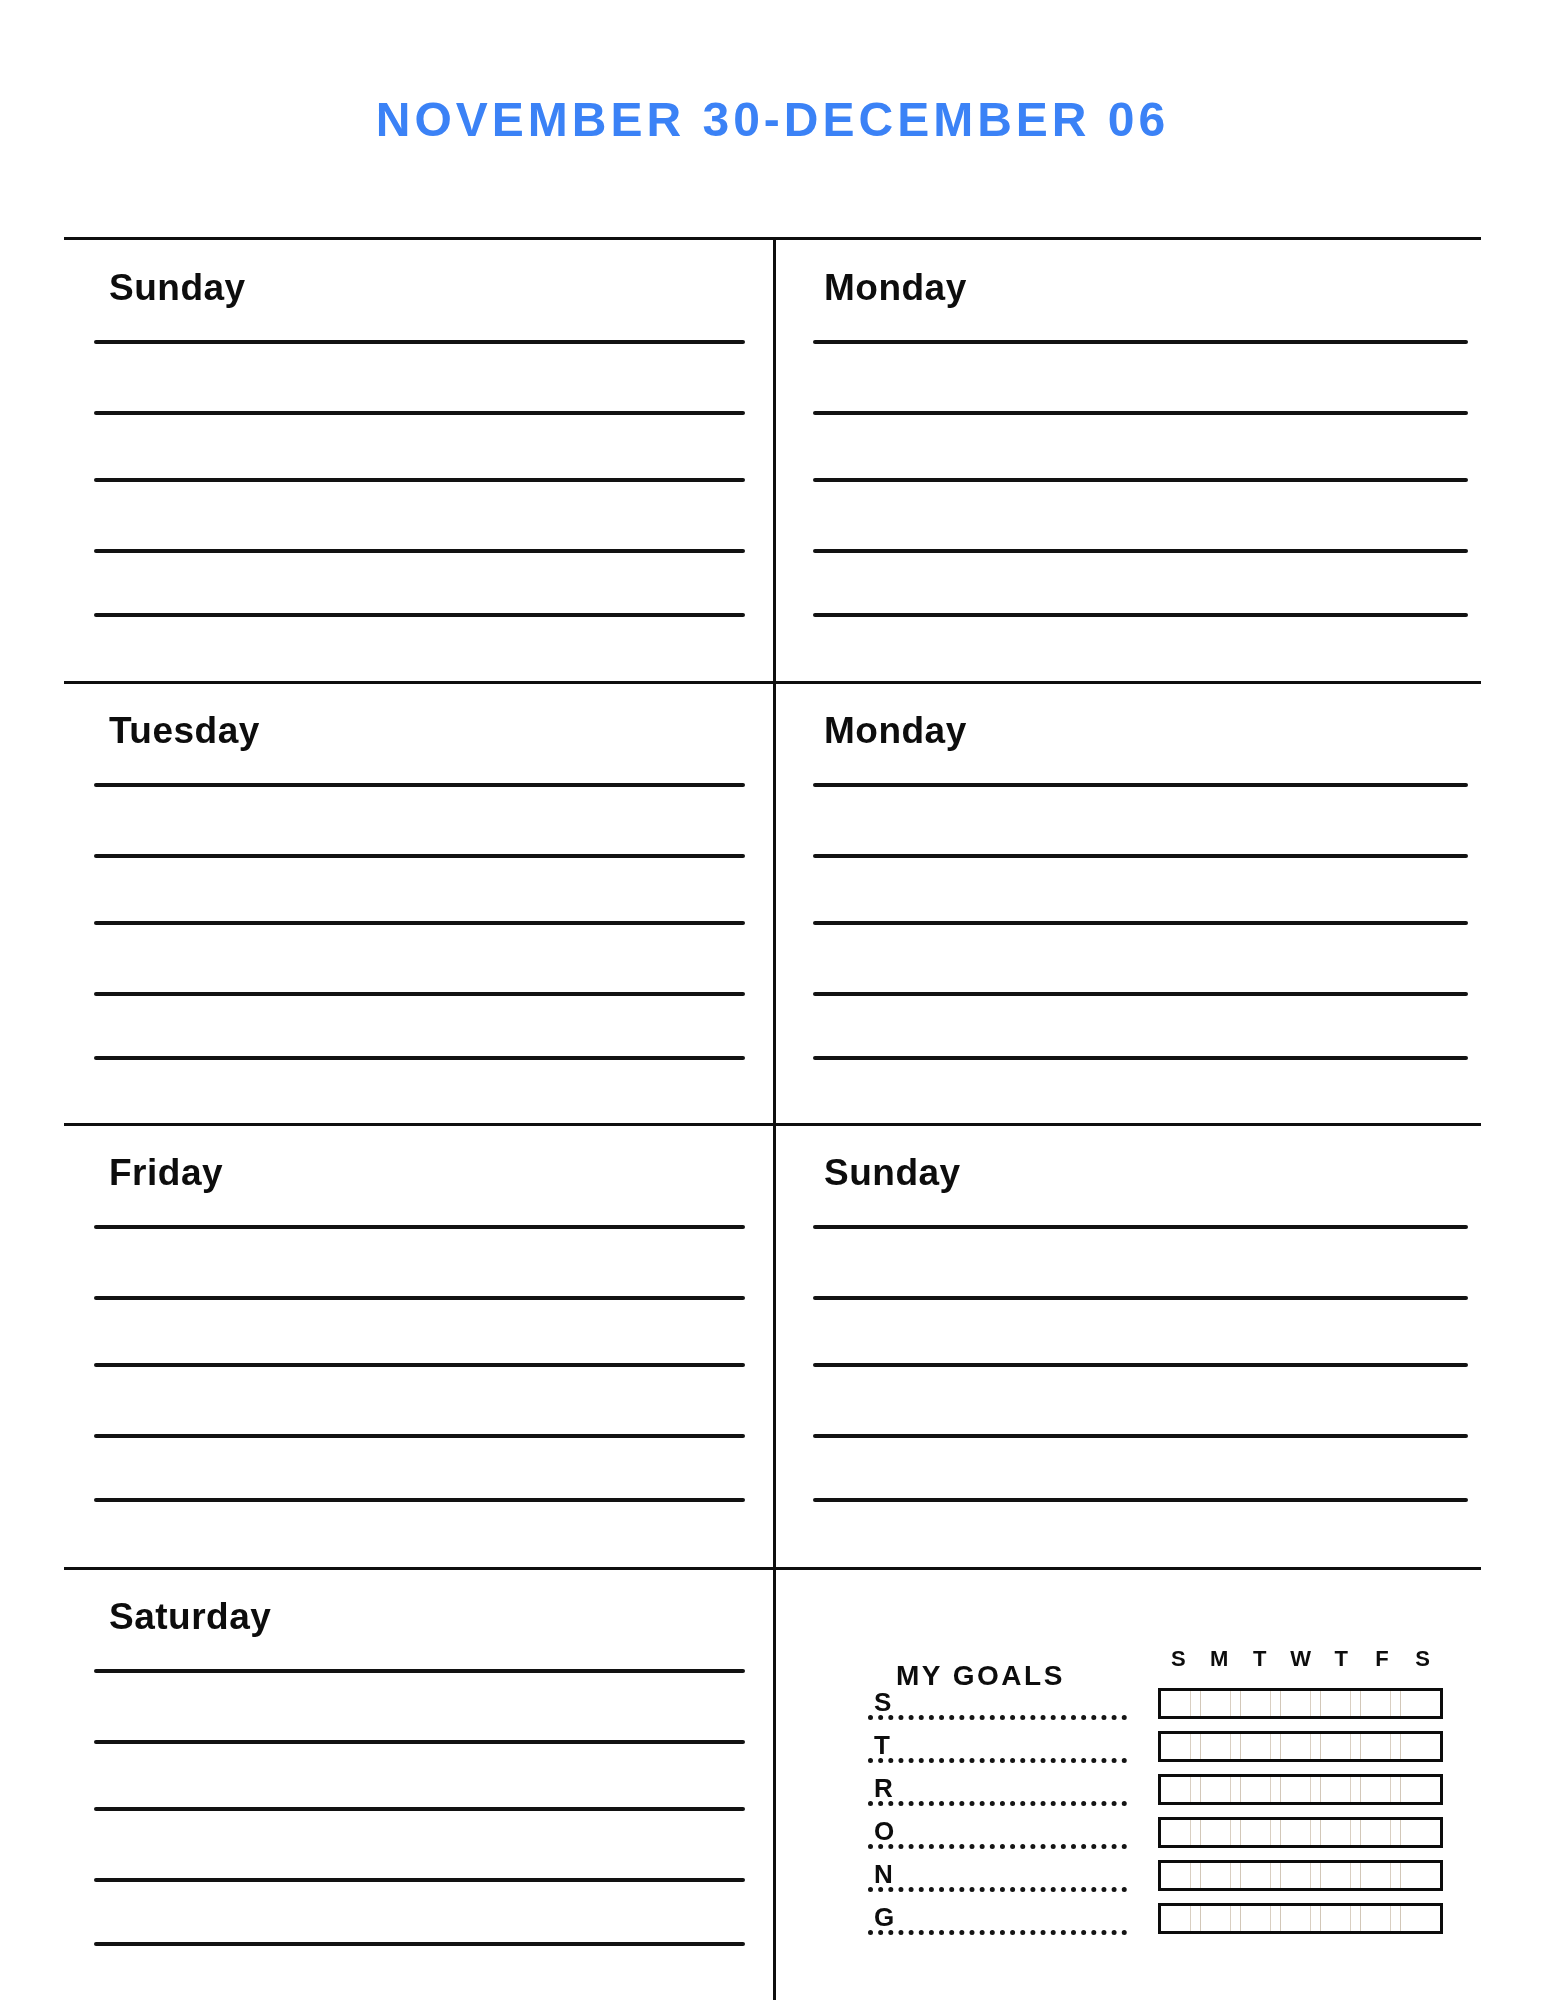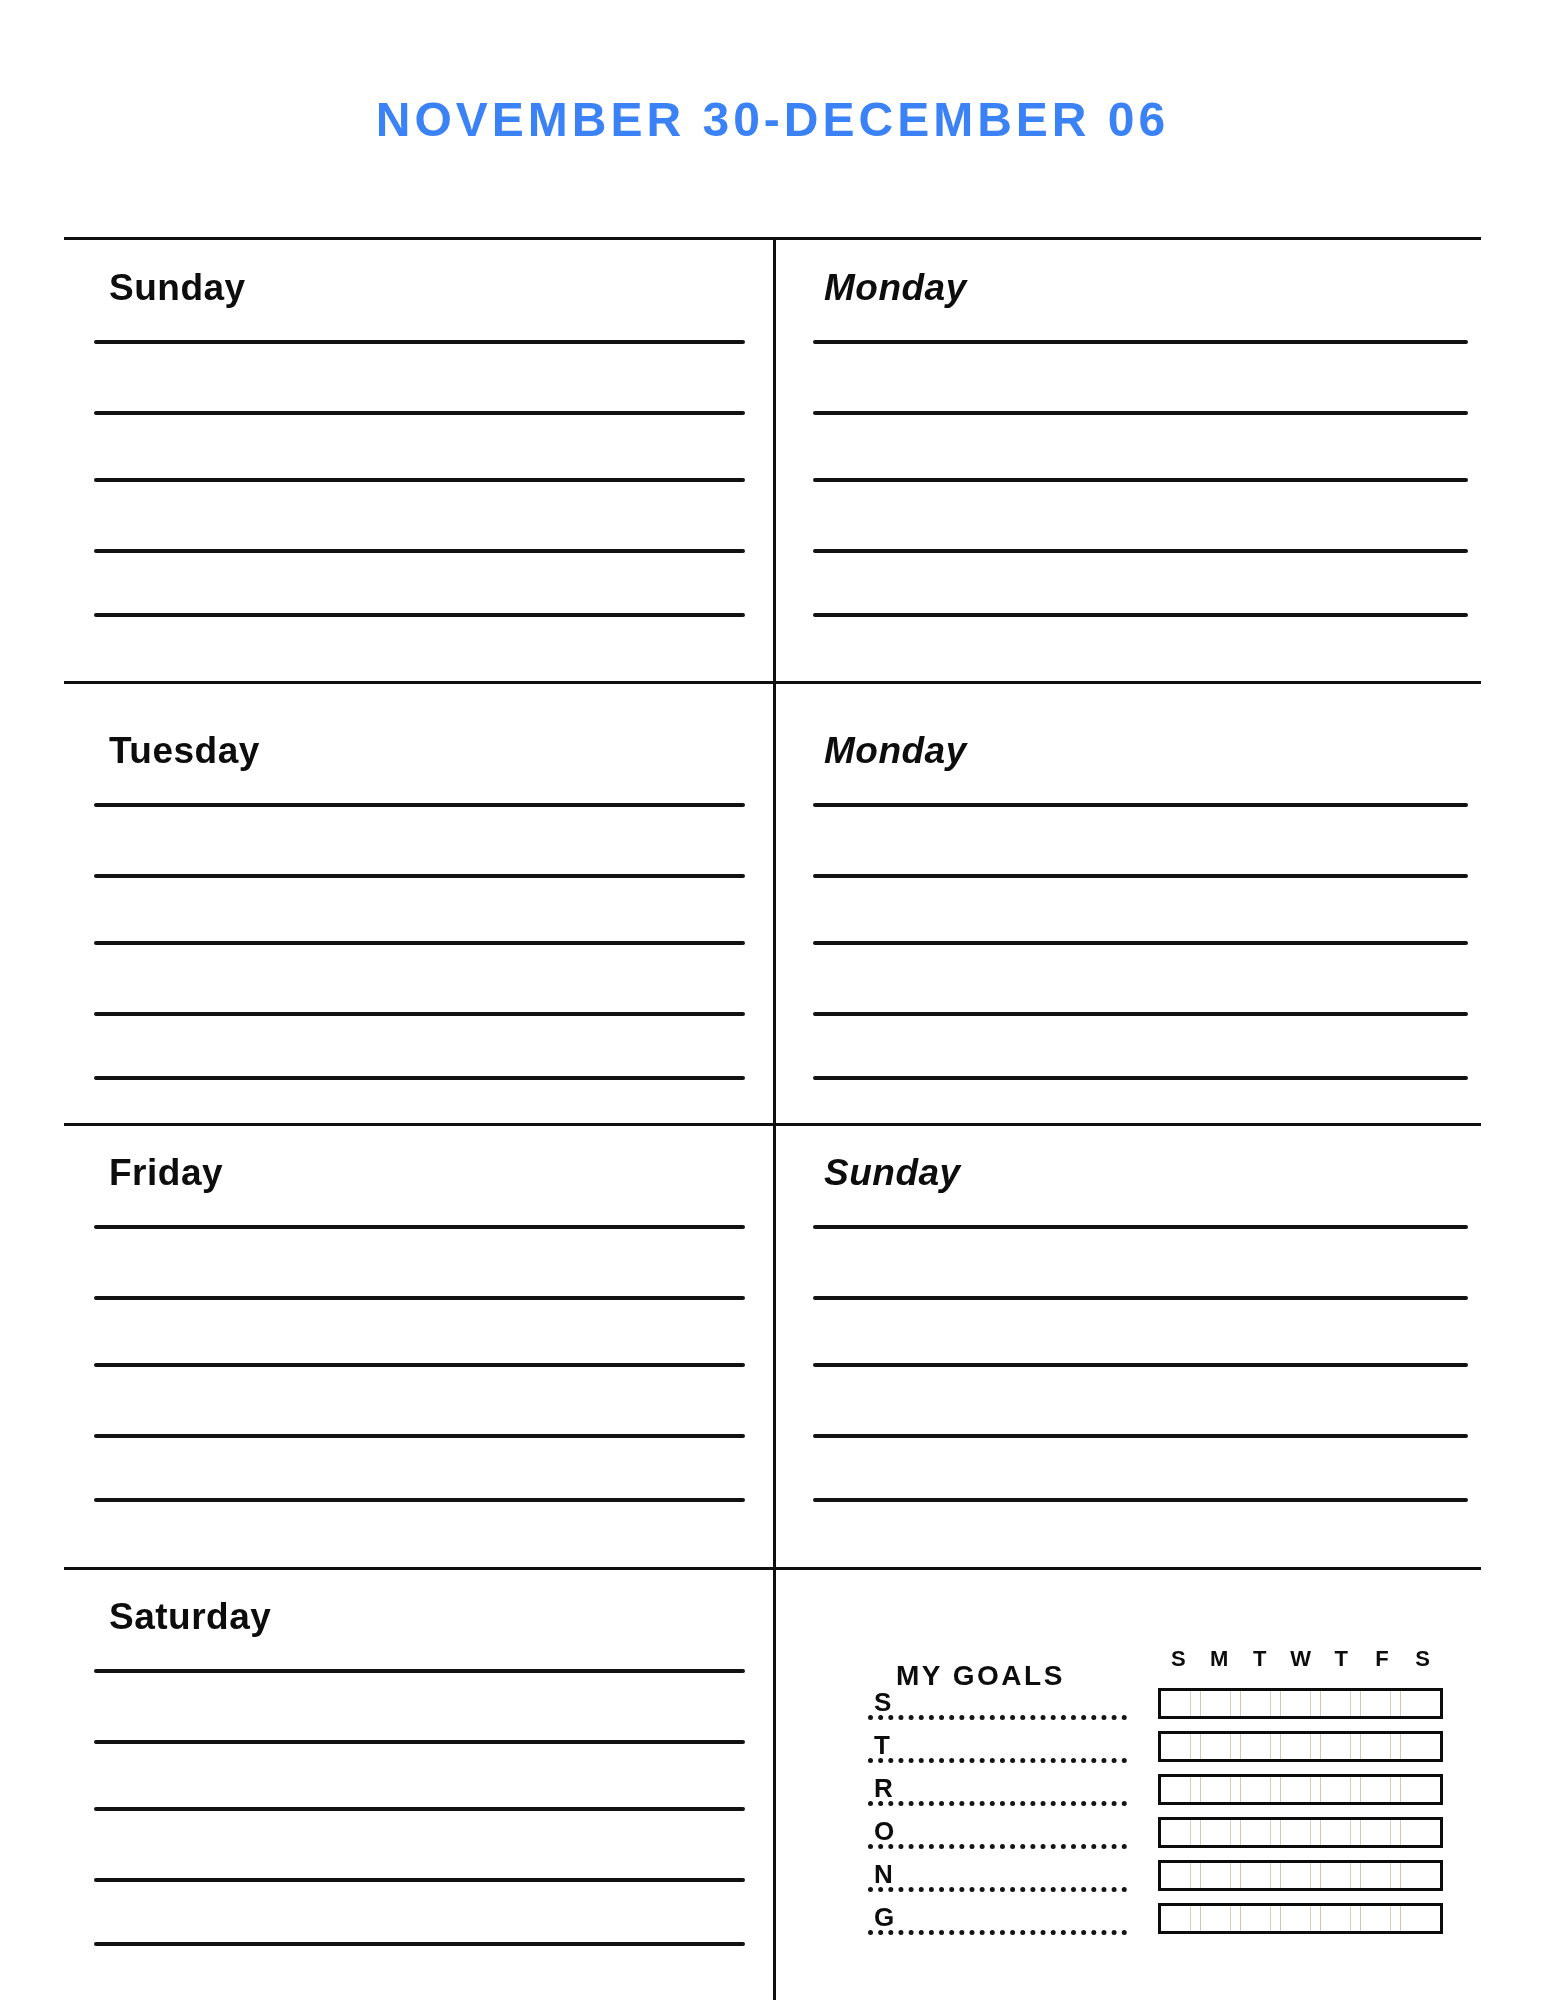--- a/index.html
+++ b/index.html
@@ -15,29 +15,29 @@
   }
   
   .hline{position:absolute;left:64px;width:1417px;height:3px;background:#0f0f0f;}
   .hline.h0{top:237px}.hline.h1{top:681px}.hline.h2{top:1123px}.hline.h3{top:1567px}
   .vline{position:absolute;left:773px;top:237px;width:3px;height:1763px;background:#0f0f0f;}
   
   .cell{position:absolute;}
   .cleft{left:64px;width:709px;}
   .cright{left:776px;width:705px;}
   .r0{top:241px;height:337px;}
-  .r1{top:704px;height:396px;}
+  .r1{top:684px;height:396px;}
   .r2{top:1126px;height:441px;}
   .r3{top:1570px;height:320px;}
   .day-label{
     position:absolute;top:26px;font-size:37px;font-weight:bold;
     letter-spacing:0.5px;color:#0d0d0d;
   }
   .cleft .day-label{left:45px;}
-  .cright .day-label{left:48px;font-style:italic;}
+  .cright .day-label{left:48px;}
   .wline{
     position:absolute;height:4px;background:#121212;border-radius:2px;
   }
   .cleft .wline{left:30px;right:28px;}
   .cright .wline{left:37px;right:13px;}
   .wline.l0{top:99px}.wline.l1{top:170px}.wline.l2{top:237px}
   .wline.l3{top:308px}.wline.l4{top:372px}
   
   .goals-title{
     position:absolute;left:120px;top:43px;font-size:28px;font-weight:bold;

